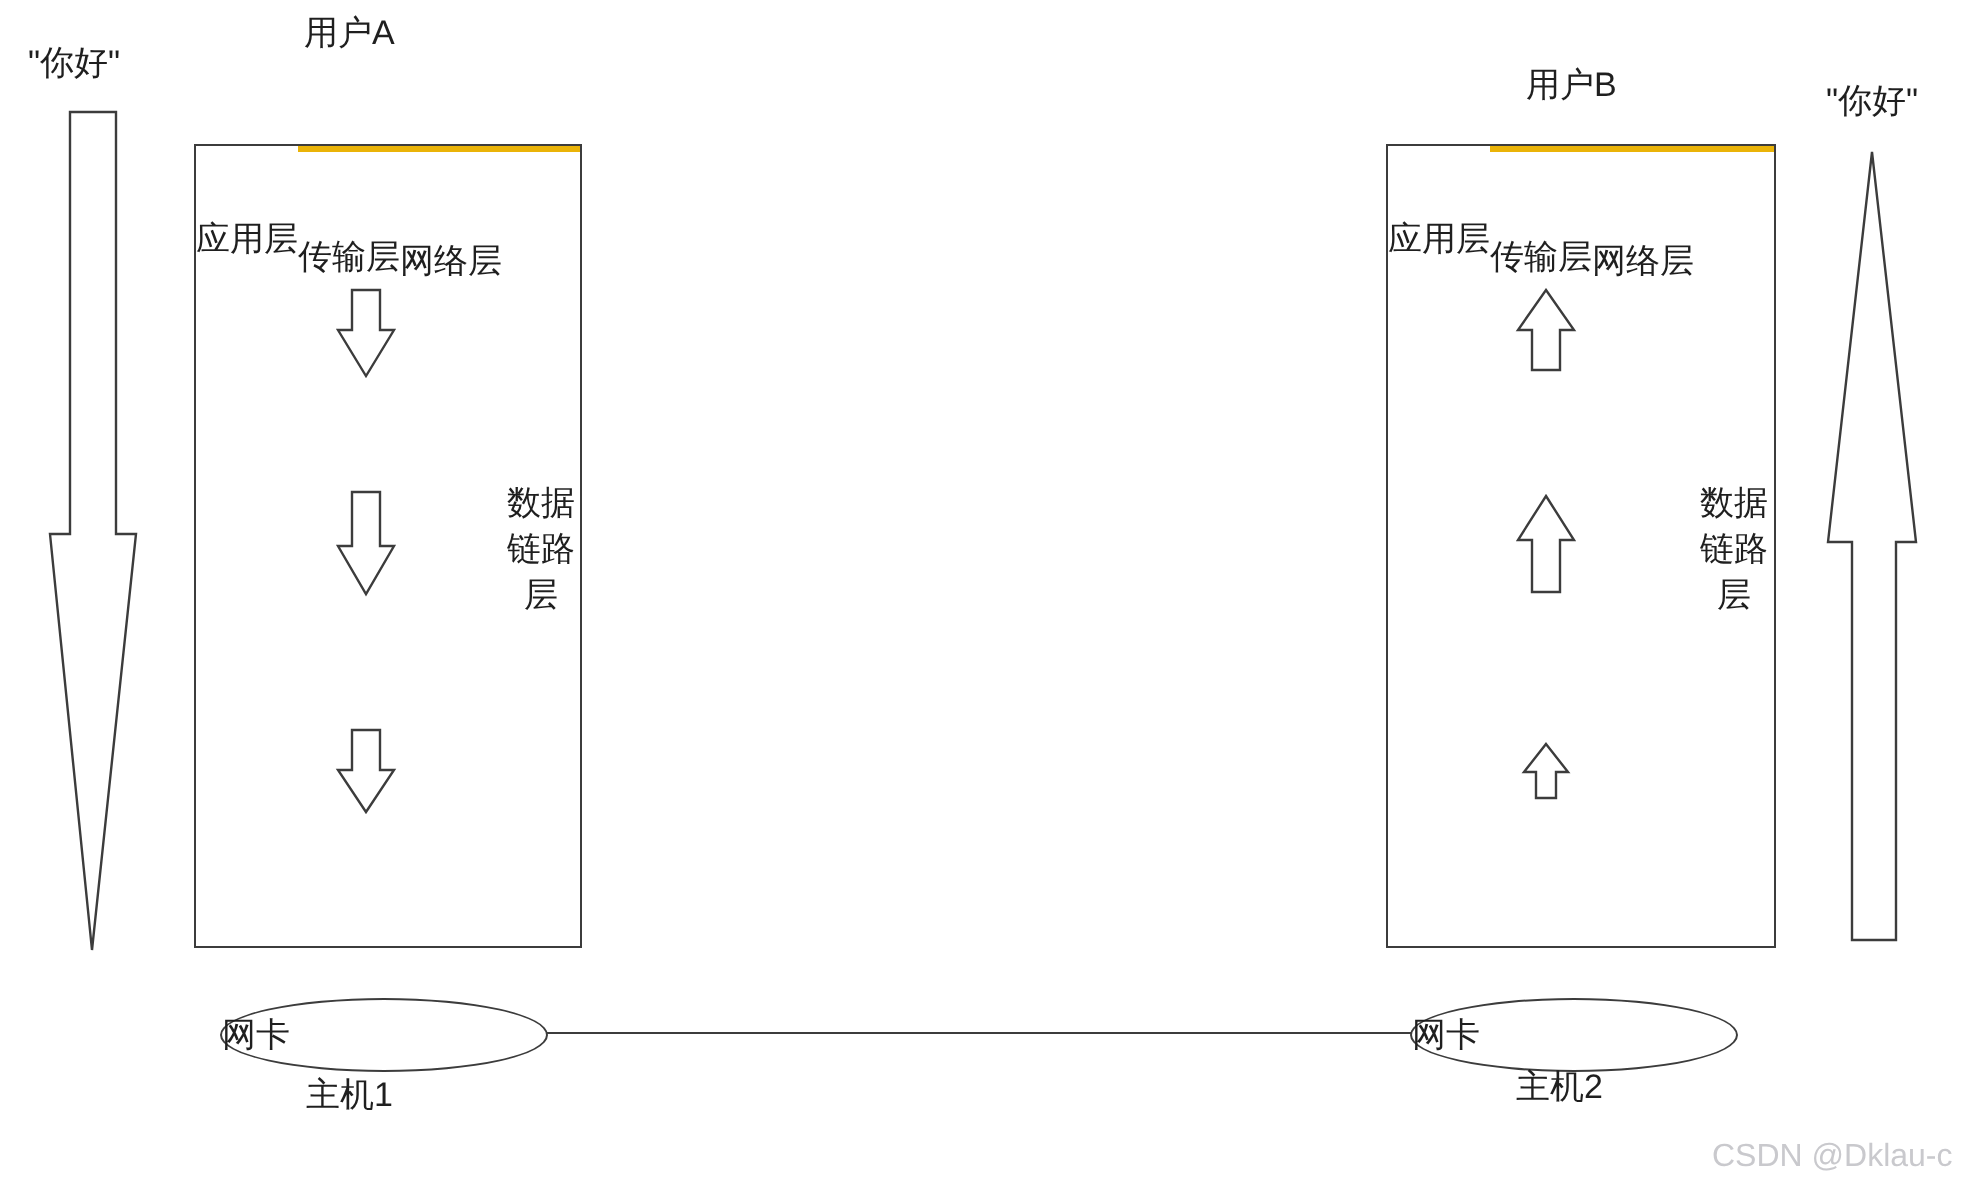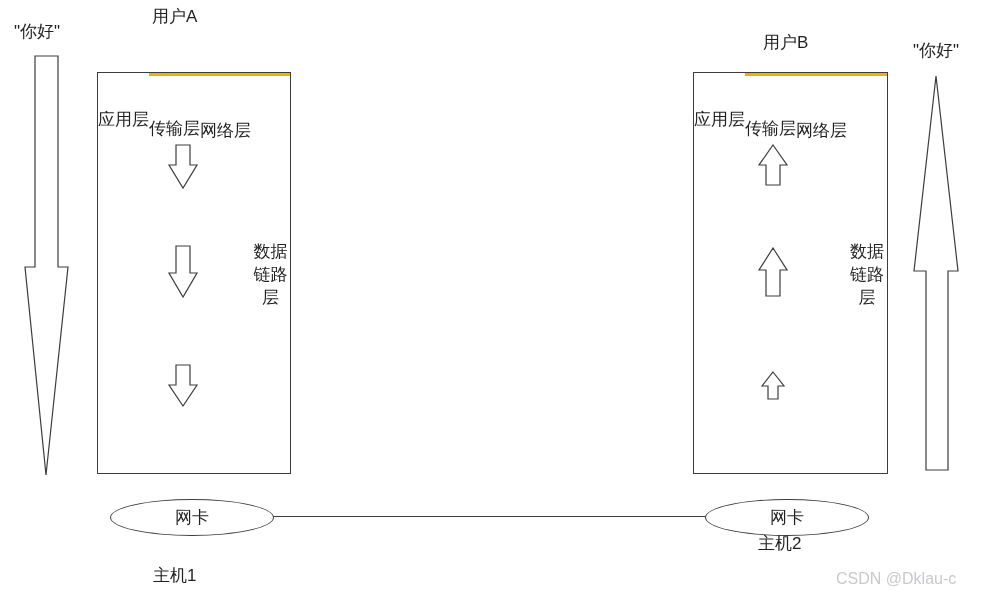--- a/index.html
+++ b/index.html
@@ -15,21 +15,21 @@
   }
   .layer-row{
     display:flex;align-items:center;justify-content:center;
     font-size:17px;color:#1f1f1f;box-sizing:border-box;
   }
   .bt{border-top:3px solid #eab308;}
   .grow{flex:1;text-align:center;}
   .shape{fill:#ffffff;stroke:#3c3c3c;stroke-width:1.2;stroke-linejoin:miter;}
   .ellipse{
     position:absolute;border:1px solid #3c3c3c;border-radius:50%;
-    display:flex;align-items:center;justify-content:center;
+    display:flex;align-items:center;justify-content:flex-start;
     font-size:17px;color:#1f1f1f;box-sizing:border-box;background:#fff;
   }
   .connector{position:absolute;height:0;border-top:1px solid #3c3c3c;}
   .watermark{position:absolute;font-size:16px;color:#c9c9cd;white-space:nowrap;}
 </style>
 </head>
 <body>
 
 <div class="canvas">
 
@@ -97,18 +97,18 @@
   </svg>
 
   <div class="connector" style="left:272px;top:516px;width:434px"></div>
   <div class="ellipse" style="left:110px;top:499px;width:164px;height:37px">
     <span>网卡</span>
   </div>
   <div class="ellipse" style="left:705px;top:499px;width:164px;height:37px">
     <span>网卡</span>
   </div>
 
-  <span class="label" style="left:153px;top:564px">主机1</span>
+  <span class="label" style="left:153px;top:536px">主机1</span>
   <span class="label" style="left:758px;top:532px">主机2</span>
 
-  <span class="watermark" style="left:836px;top:570px">CSDN @Dklau-c</span>
+  <span class="watermark" style="left:856px;top:570px">CSDN @Dklau-c</span>
 
 </div>
 
 </body></html>

